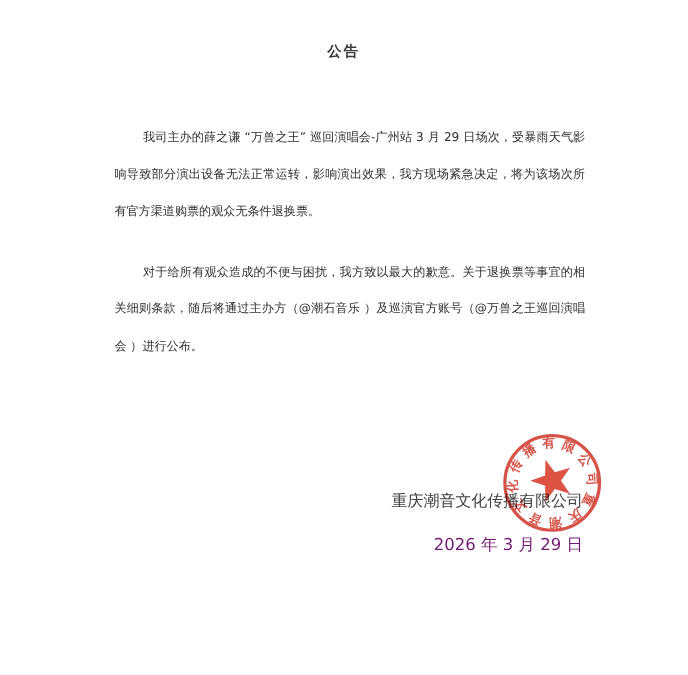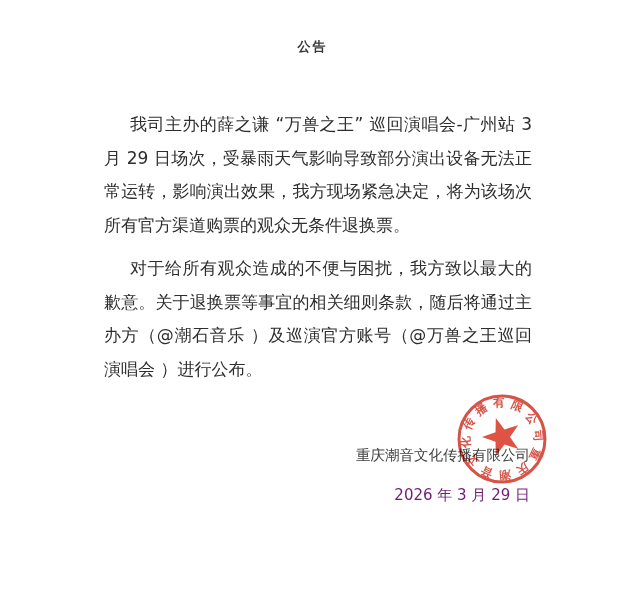--- a/index.html
+++ b/index.html
@@ -26,31 +26,31 @@
     font-weight: 600;
     letter-spacing: 2px;
     color: #3a3a3a;
     margin: 0;
   }
   .body-text {
     position: absolute;
     top: 108px;
     left: 104px;
     width: 428px;
-    font-size: 17px;
+    font-size: 11px;
     line-height: 33.5px;
     text-align: justify;
     color: #2e2e2e;
   }
   .para {
     margin: 0;
     text-indent: 26px;
   }
   .para + .para {
-    margin-top: 10px;
+    margin-top: 22px;
   }
   .company-line {
     position: absolute;
     top: 446px;
     right: 95px;
     font-size: 14.5px;
     color: #404040;
     white-space: nowrap;
   }
   .date-line {

